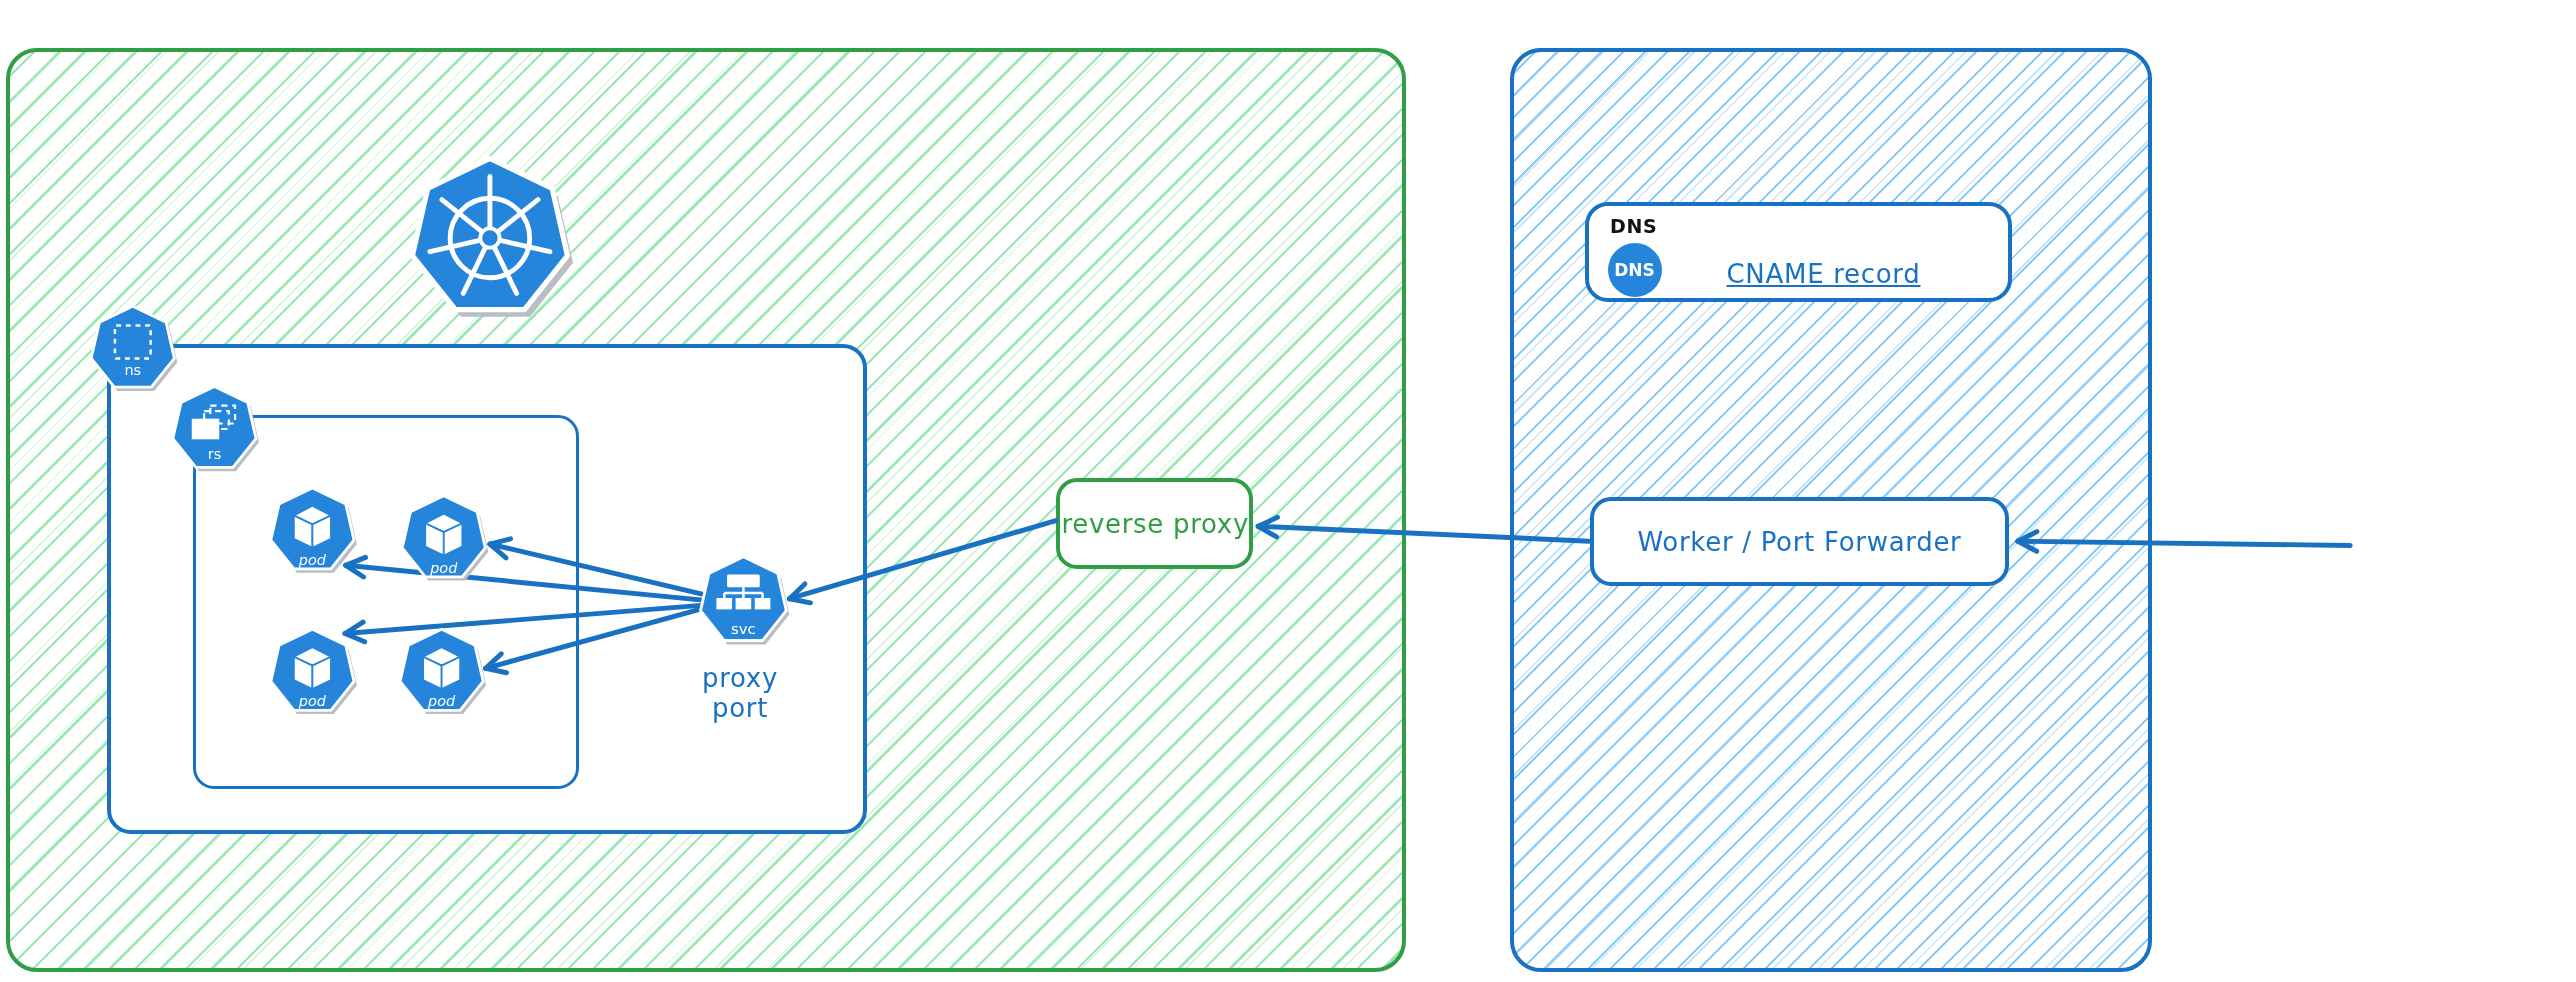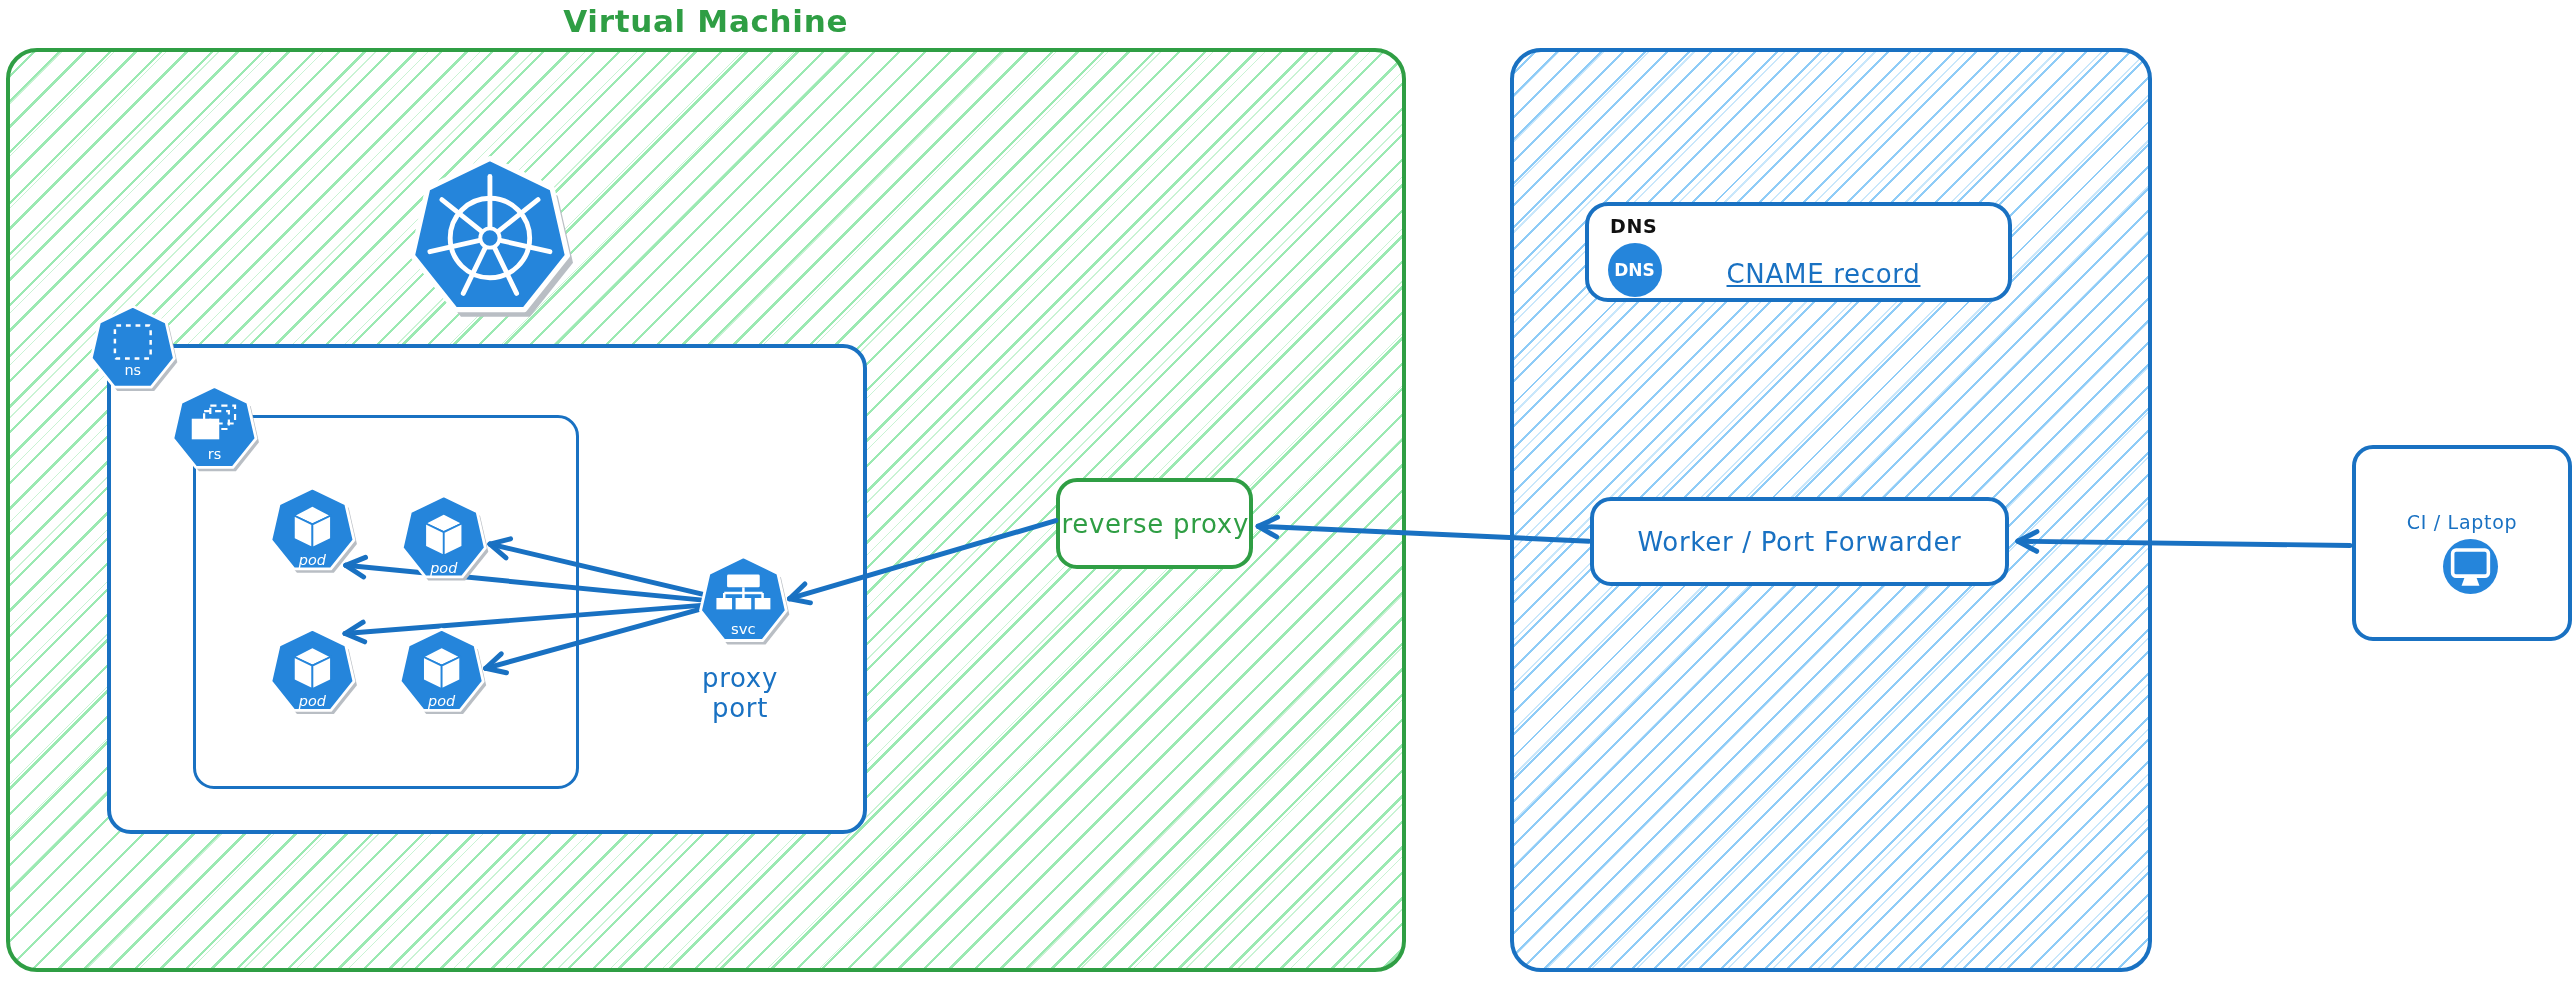--- a/index.html
+++ b/index.html
@@ -69,21 +69,20 @@
   }
 
   #overlay{position:absolute;left:0;top:0;pointer-events:none;}
 </style>
 </head>
 <body>
 
 <div id="canvas">
 
   <div class="box" id="vm-group"></div>
-  <div class="group-title" id="vm-title">Virtual Machine</div>
 
   <div class="box" id="external-group"></div>
 
   <div class="box white-box" id="namespace-box"></div>
   <div class="box white-box" id="replicaset-box"></div>
 
   <div class="box white-box" id="reverse-proxy-box">
     <span>reverse proxy</span>
   </div>
 
@@ -92,29 +91,20 @@
     <div id="dns-badge">
       <span>DNS</span>
     </div>
     <div id="cname-label">CNAME record</div>
   </div>
 
   <div class="box white-box" id="worker-box">
     <span>Worker / Port Forwarder</span>
   </div>
 
-  <div class="box white-box" id="ci-box">
-    <div id="ci-label">CI / Laptop</div>
-    <div id="monitor-badge">
-      <svg width="55" height="55" viewBox="-20 -20 40 40">
-        <rect x="-13" y="-12" width="26" height="19" rx="2.5" fill="none" stroke="#ffffff" stroke-width="2.6"></rect>
-        <path d="M-4,7 L4,7 L6.5,14 L-6.5,14 Z" fill="#ffffff"></path>
-      </svg>
-    </div>
-  </div>
 
   <div id="node-port-label">proxy port</div>
 
   <svg id="overlay" width="2576" height="983" viewBox="0 0 3628 1384">
     <g id="arrows-layer">
         <g stroke="#1971c2" stroke-width="7" stroke-linecap="round" fill="none">
           <line x1="990" y1="845" x2="487" y2="796"></line>
           <line x1="487" y1="796" x2="512.1" y2="812.4"></line>
           <line x1="487" y1="796" x2="514.8" y2="784.8"></line>
         </g>

